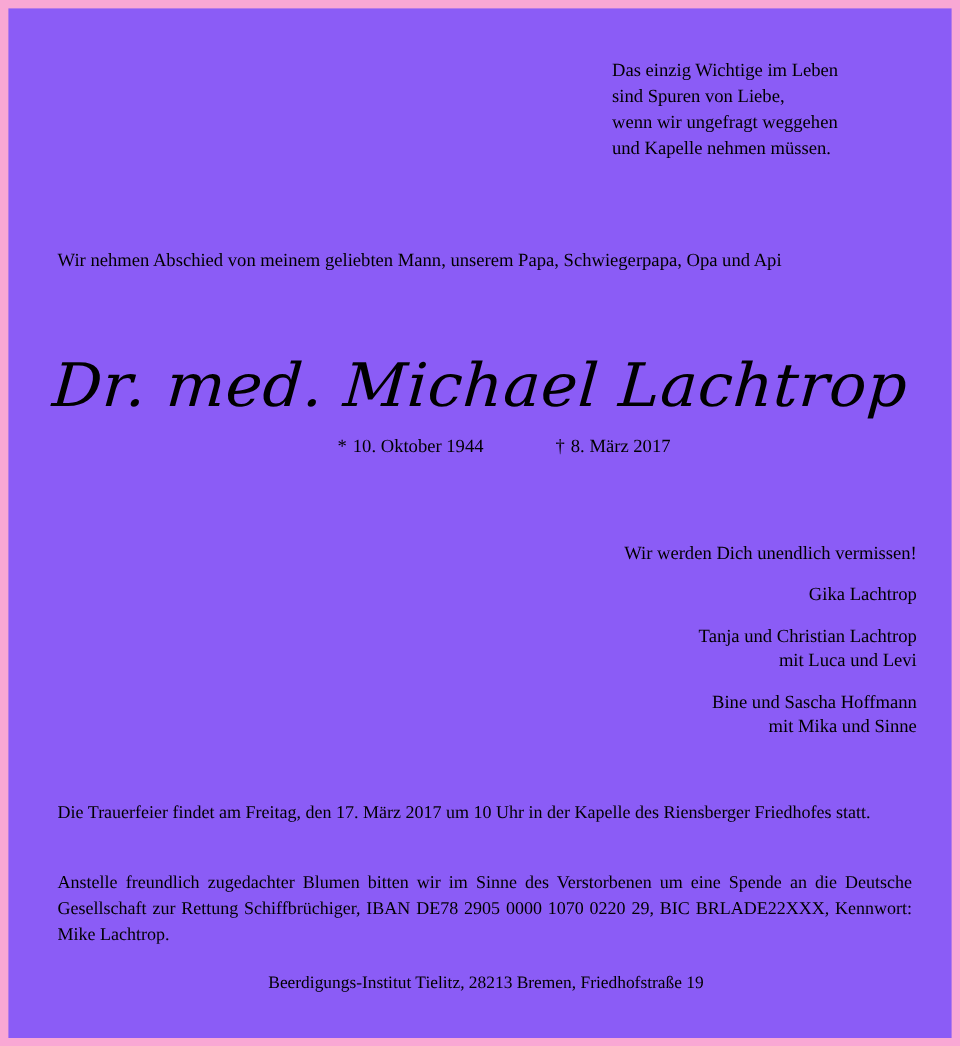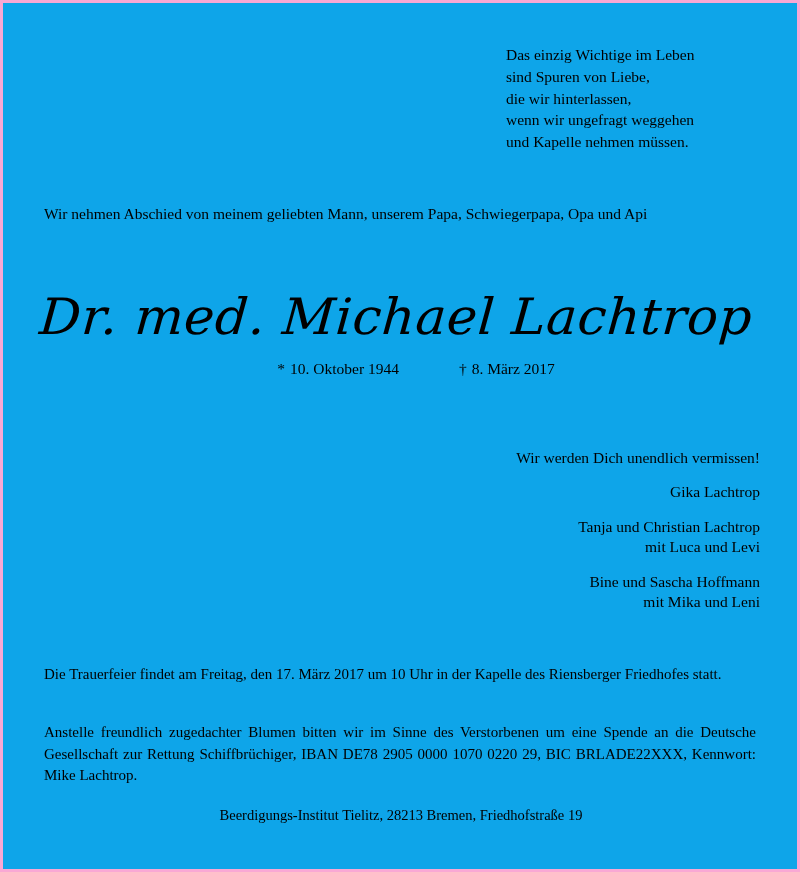--- a/index.html
+++ b/index.html
@@ -9,22 +9,22 @@
   }
   body {
     font-family: "Liberation Serif", "DejaVu Serif", serif;
     color: #000000;
   }
   .notice {
     position: relative;
     width: 800px;
     height: 872px;
     box-sizing: border-box;
-    background: #0ea5e9;
-    border: 3px solid #f9a8d4;
+    background: #8b5cf6;
+    border: 7px solid #f9a8d4;
     overflow: hidden;
   }
   .inner {
     position: absolute;
     top: 0;
     left: 0;
     width: 786px;
     height: 858px;
   }
 
@@ -132,21 +132,20 @@
 </style>
 </head>
 <body>
 
 <div class="notice">
   <div class="inner">
 
     <div class="poem">
       <span class="poem-line">Das einzig Wichtige im Leben</span>
       <span class="poem-line">sind Spuren von Liebe,</span>
-      <span class="poem-line">die wir hinterlassen,</span>
       <span class="poem-line">wenn wir ungefragt weggehen</span>
       <span class="poem-line">und Kapelle nehmen müssen.</span>
     </div>
 
     <div class="intro">Wir nehmen Abschied von meinem geliebten Mann, unserem Papa, Schwiegerpapa, Opa und Api</div>
 
     <div class="name">Dr. med. Michael Lachtrop</div>
 
     <div class="dates">
       <span class="birth"><span class="sym">*</span><span>10. Oktober 1944</span></span><span class="death"><span class="sym">†</span><span>8. März 2017</span></span>
@@ -156,21 +155,21 @@
       <p class="lead">Wir werden Dich unendlich vermissen!</p>
       <p class="group">
         <span class="l">Gika Lachtrop</span>
       </p>
       <p class="group">
         <span class="l">Tanja und Christian Lachtrop</span>
         <span class="l">mit Luca und Levi</span>
       </p>
       <p class="group">
         <span class="l">Bine und Sascha Hoffmann</span>
-        <span class="l">mit Mika und Leni</span>
+        <span class="l">mit Mika und Sinne</span>
       </p>
     </div>
 
     <div class="body-text service">Die Trauerfeier findet am Freitag, den 17. März 2017 um 10 Uhr in der Kapelle des Riensberger Friedhofes statt.</div>
 
     <div class="body-text donation">Anstelle freundlich zugedachter Blumen bitten wir im Sinne des Verstorbenen um eine Spende an die Deutsche Gesellschaft zur Rettung Schiffbrüchiger, IBAN DE78 2905 0000 1070 0220 29, BIC BRLADE22XXX, Kennwort: Mike Lachtrop.</div>
 
     <div class="footer">Beerdigungs-Institut Tielitz, 28213 Bremen, Friedhofstraße 19</div>
 
   </div>

